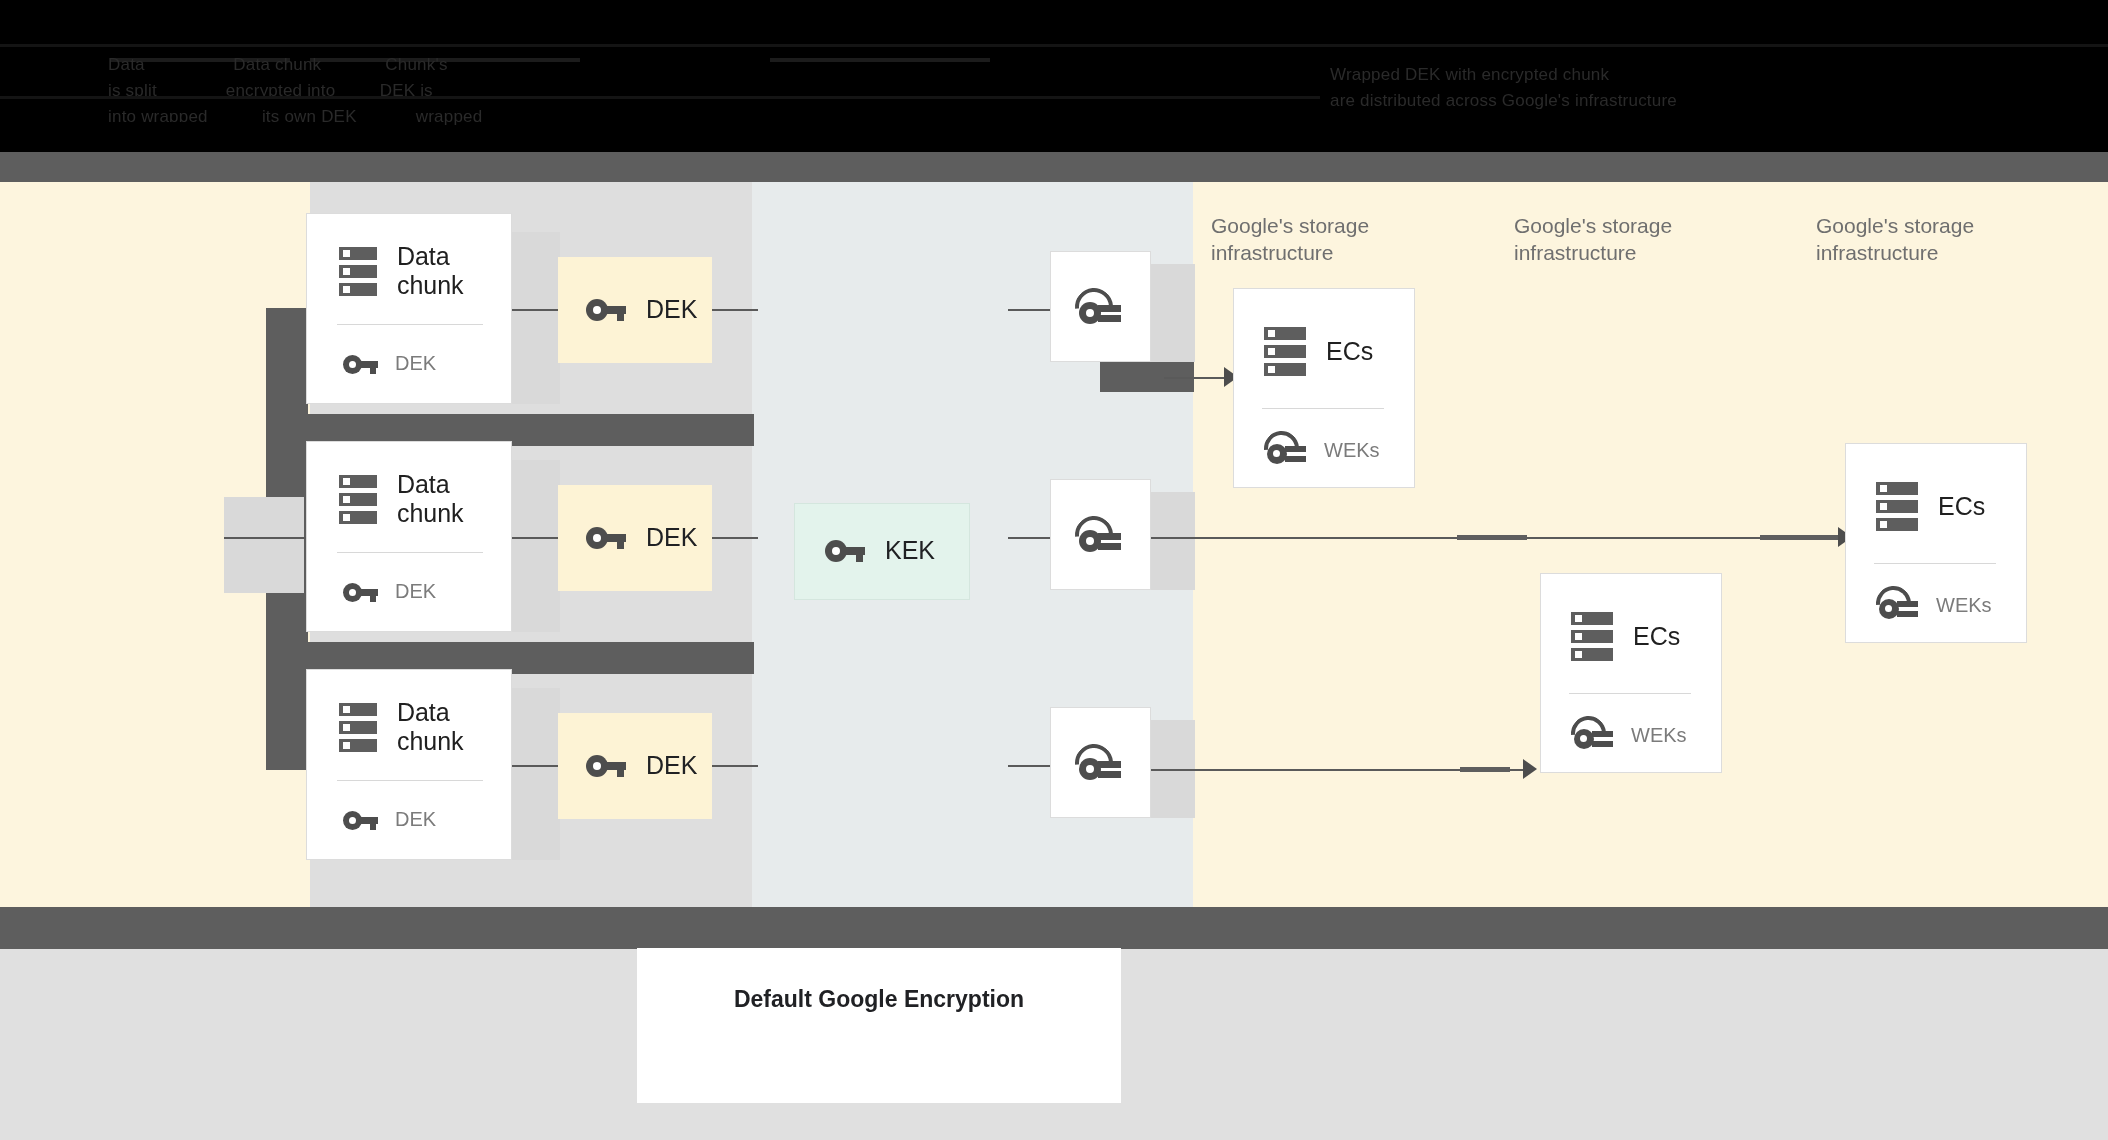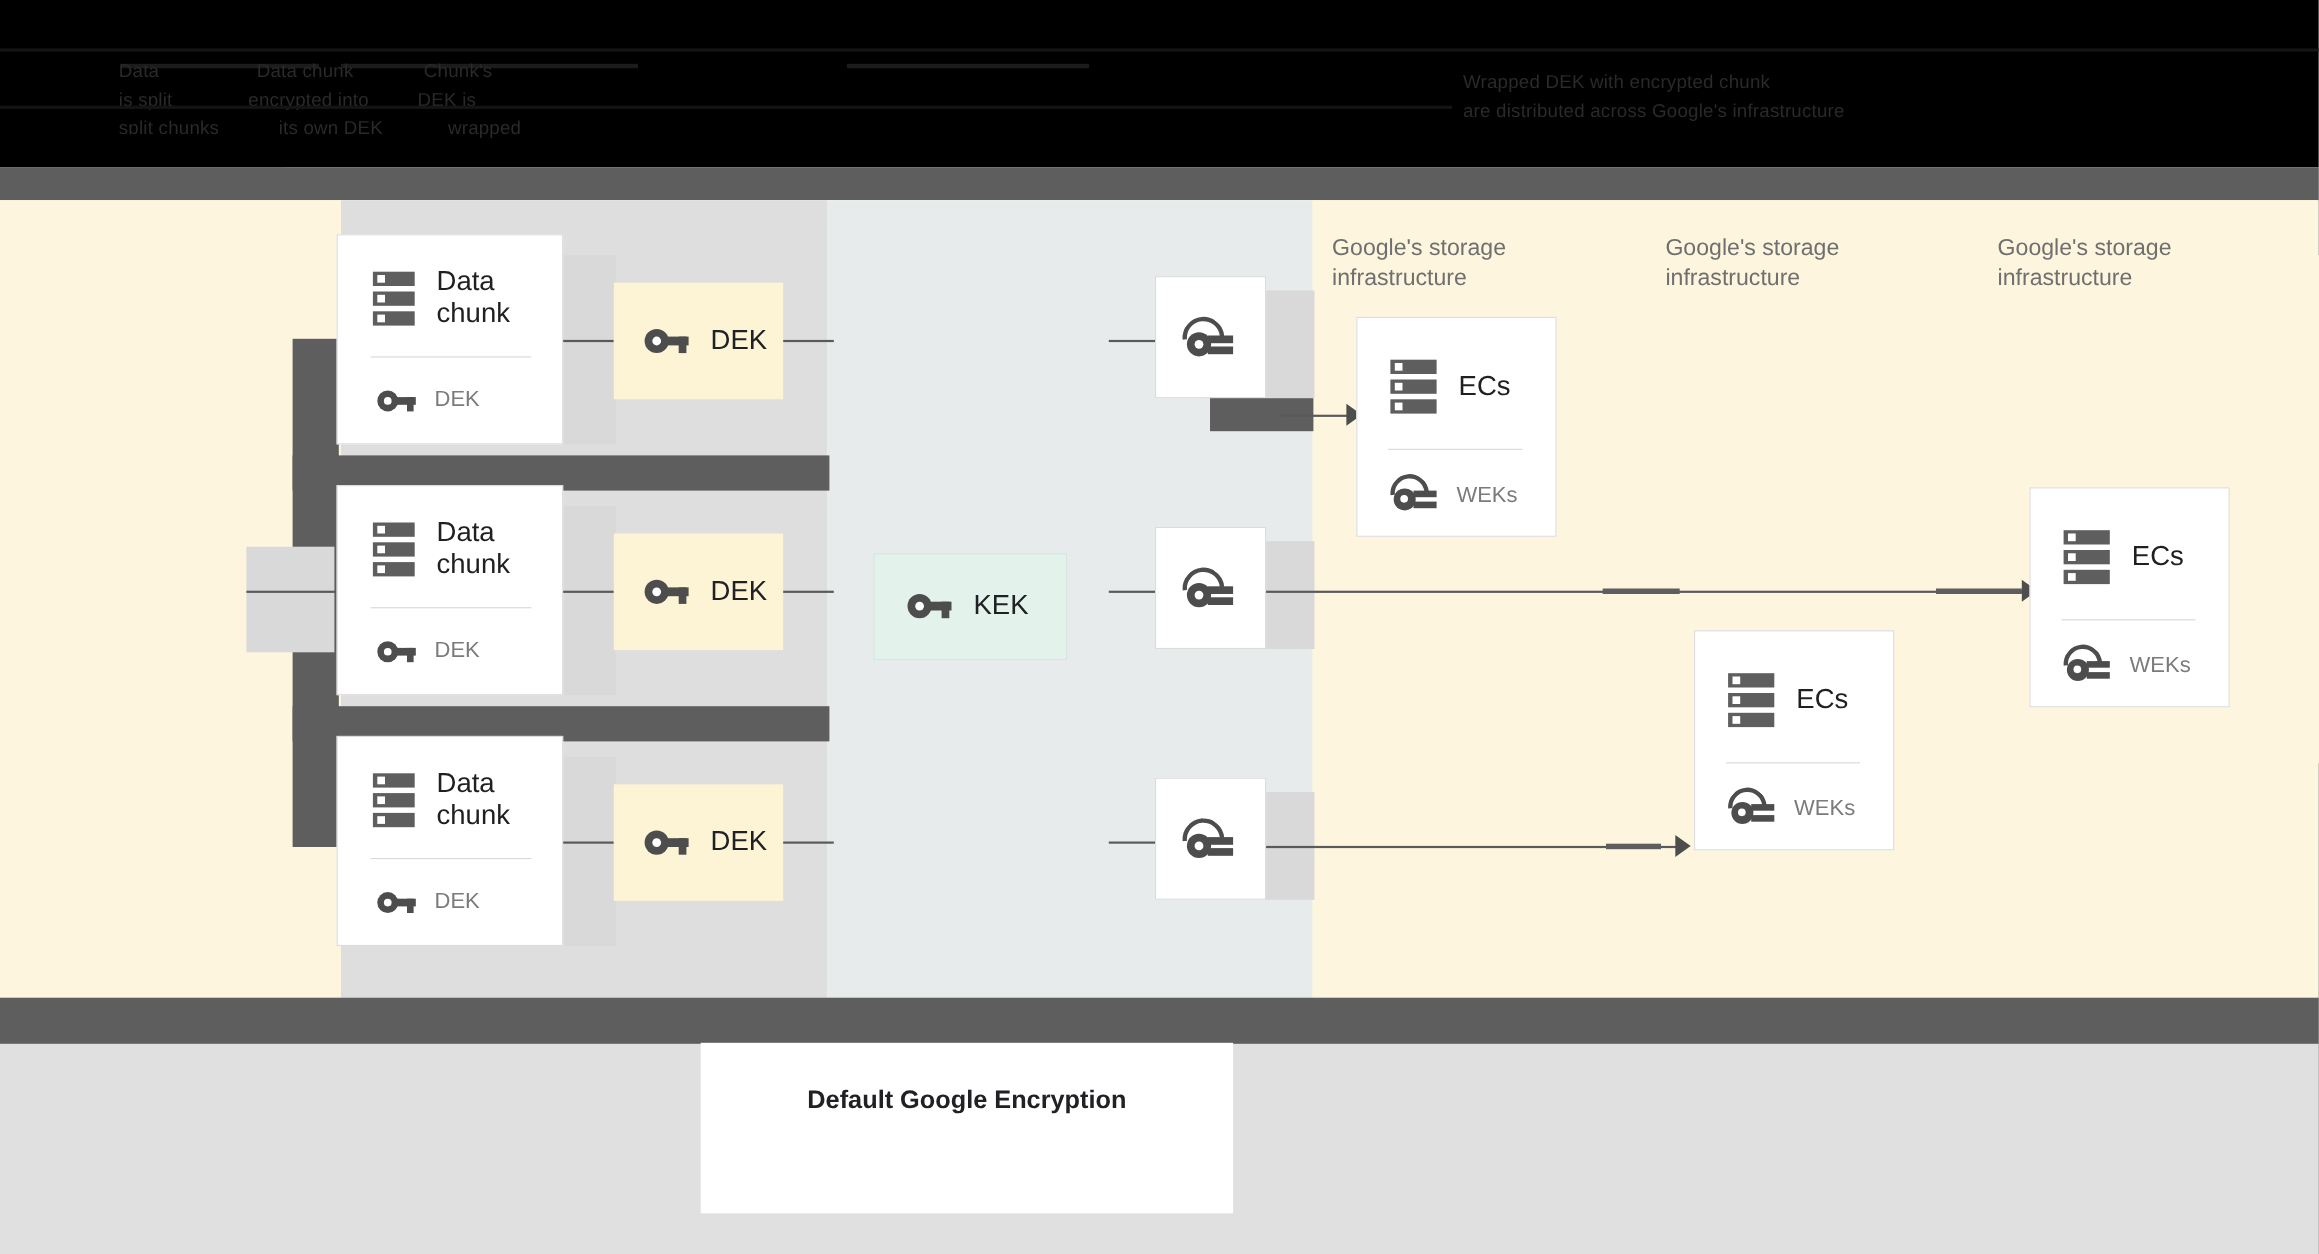--- a/index.html
+++ b/index.html
@@ -77,21 +77,21 @@
 <body>
 
 <div id="stage">
 
   <div class="topband">
     <div class="topstrip" style="left:110px;top:58px;width:180px;height:4px;"></div>
     <div class="topstrip" style="left:310px;top:58px;width:270px;height:4px;"></div>
     <div class="topstrip" style="left:770px;top:58px;width:220px;height:4px;"></div>
     <div class="topline" style="left:108px;top:52px;">Data                  Data chunk             Chunk's</div>
     <div class="topline" style="left:108px;top:78px;">is split              encrypted into         DEK is</div>
-    <div class="topline" style="left:108px;top:104px;">split chunks           its own DEK            wrapped</div>
+    <div class="topline" style="left:108px;top:104px;">into wrapped           its own DEK            wrapped</div>
     <div class="topline" style="left:1330px;top:62px;">Wrapped DEK with encrypted chunk</div>
     <div class="topline" style="left:1330px;top:88px;">are distributed across Google's infrastructure</div>
     <div class="topstrip" style="left:0;top:44px;width:2108px;height:3px;background:#141414;"></div>
     <div class="topstrip" style="left:0;top:96px;width:1320px;height:3px;background:#141414;"></div>
     <div class="topstrip" style="left:0;top:122px;width:260px;height:30px;background:#000;"></div>
   </div>
 
   <div class="band band-dark-top"></div>
   <div class="band band-cream"></div>
   <div class="col-gray"></div>

